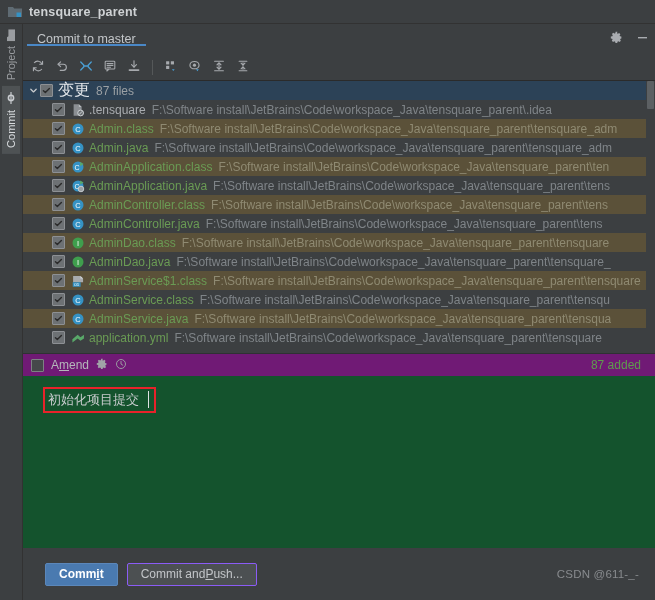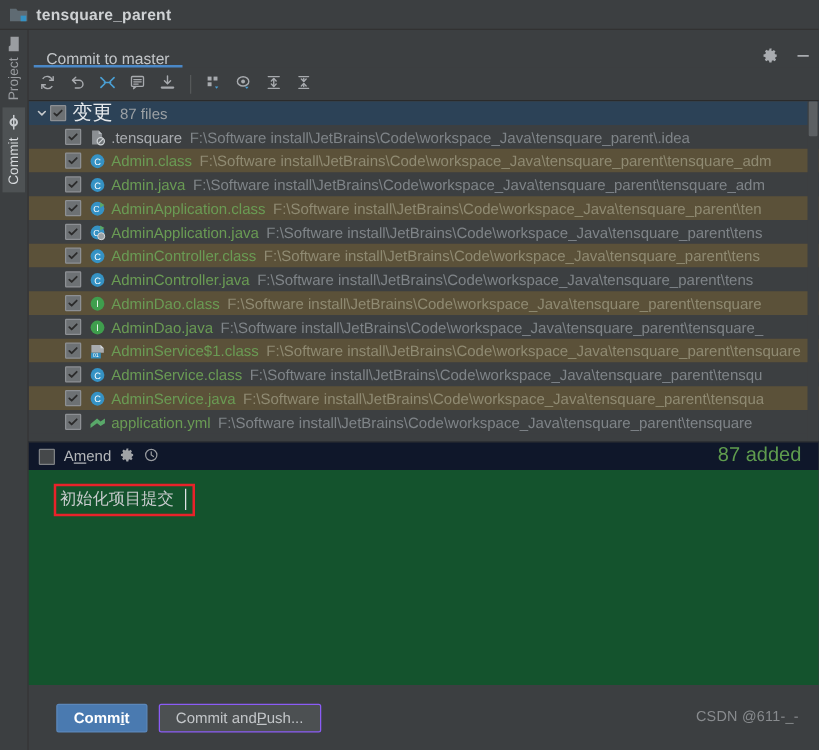--- a/index.html
+++ b/index.html
@@ -79,21 +79,21 @@
     flex-direction: column;
     background: #3c3f41;
   }
 
   
   .tabstrip {
     height: 30px;
     flex: none;
     background: #3c3f41;
     display: flex;
-    align-items: flex-end;
+    align-items: center;
     position: relative;
   }
   .tab {
     padding: 0 14px;
     display: flex;
     align-items: center;
     color: #c3c6c9;
     font-size: 12.5px;
     position: relative;
   }
@@ -218,37 +218,37 @@
   }
 
   
   .amendbar {
     height: 22px;
     flex: none;
     display: flex;
     align-items: center;
     padding-left: 8px;
     gap: 7px;
-    background: #0f172a;
+    background: #701a75;
     border-top: 1px solid #2f3133;
   }
   .amend-cb {
     width: 11px; height: 11px;
     border: 1px solid #7e8184;
     background: #45484a;
     border-radius: 1px;
     flex: none;
   }
   .amend-label { color: #b4b7ba; font-size: 12px; }
   .amend-label u { text-decoration: underline; }
   .amend-icon { color: #a0a3a7; display:flex; align-items:center; }
   .amendbar .grow { flex: 1 1 auto; }
   .added-text {
     color: #5f9c4e;
-    font-size: 16px;
+    font-size: 12px;
     padding-right: 14px;
   }
 
   
   .msgwrap {
     flex: 1 1 auto;
     background: #14532d;
     position: relative;
     min-height: 0;
   }

